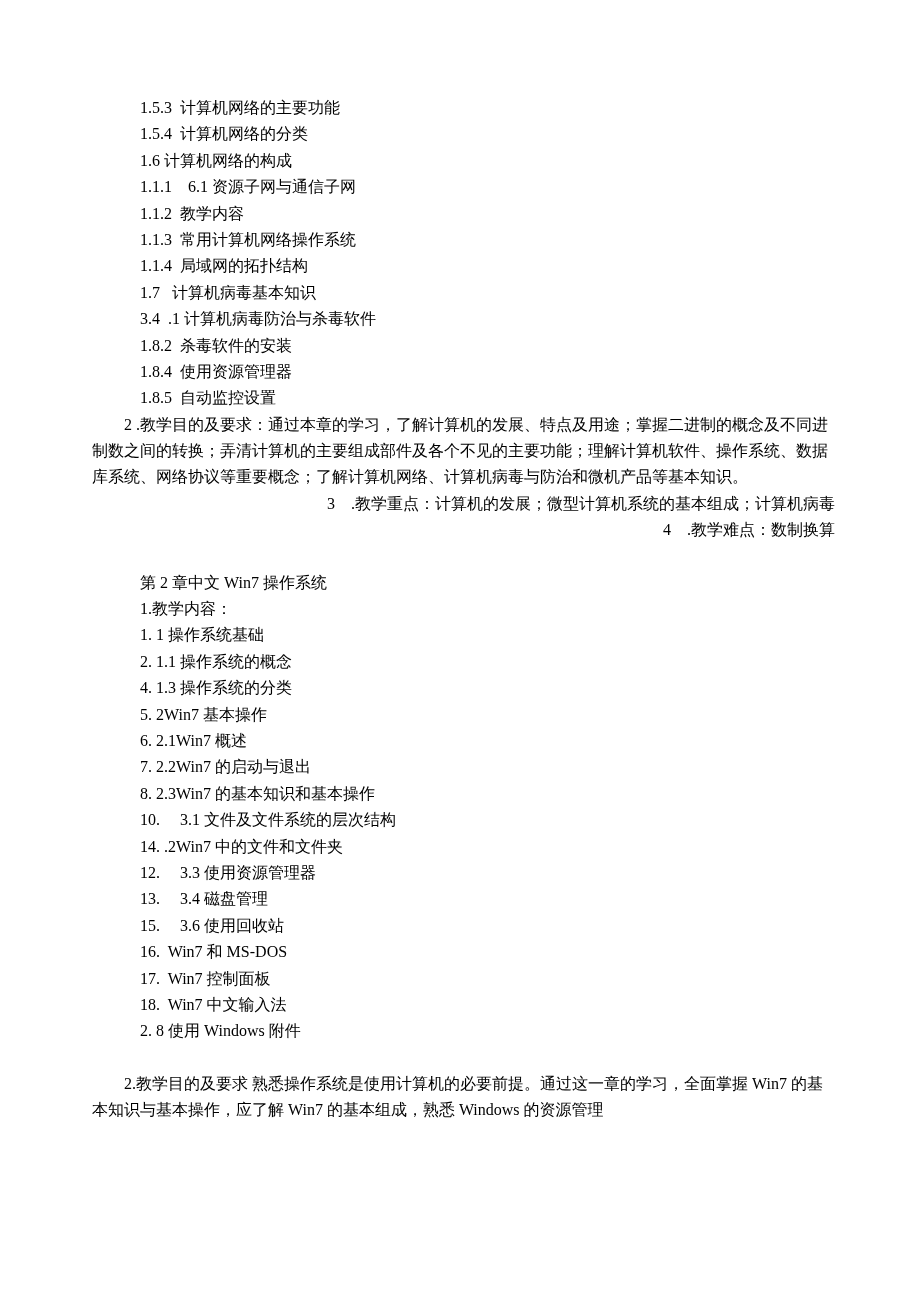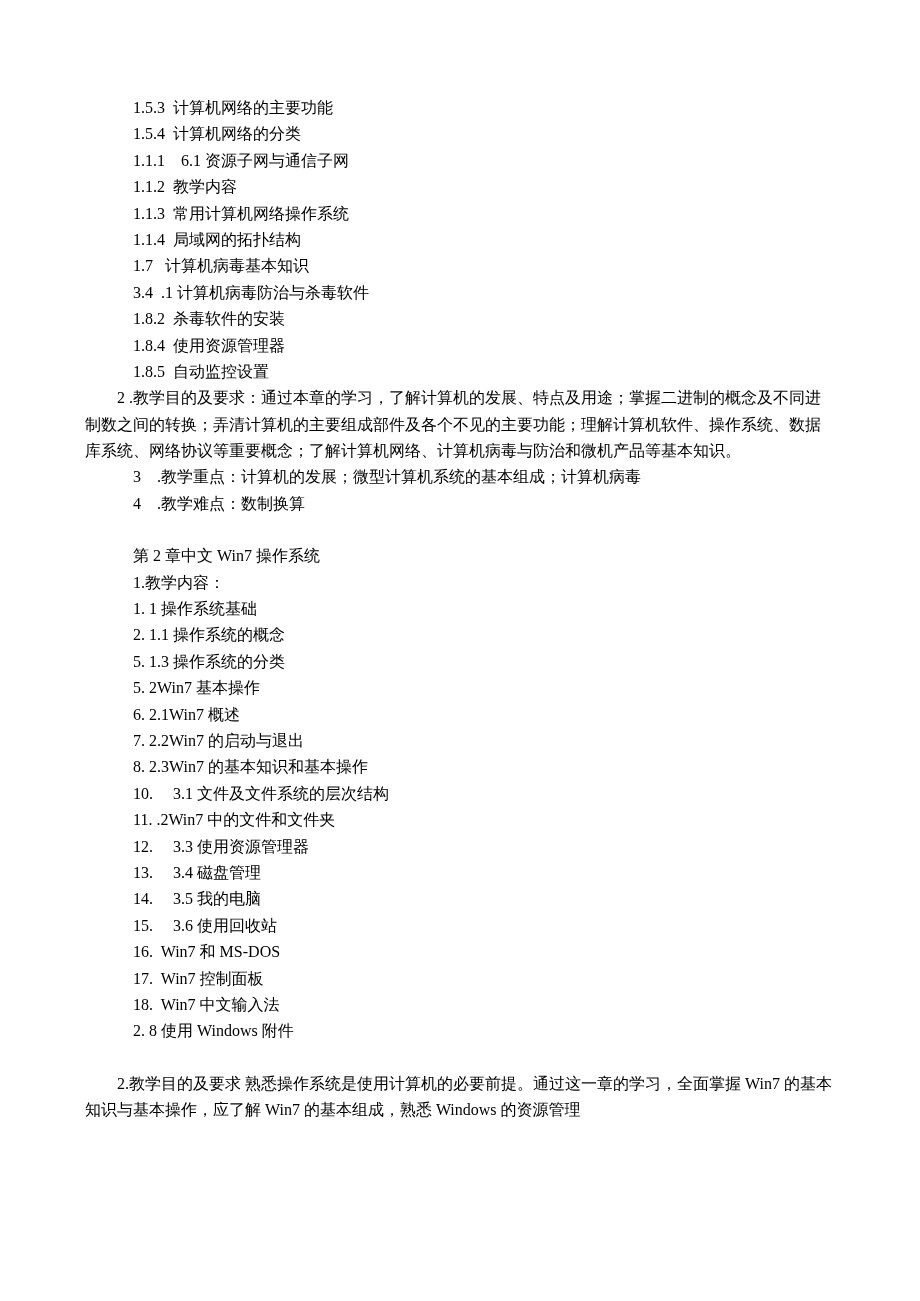--- a/index.html
+++ b/index.html
@@ -19,35 +19,38 @@
   }
   .indent-1 {
     padding-left: 48px;
   }
   .para {
     text-indent: 2em;
     padding-left: 0;
   }
   .para-num {
     padding-left: 48px;
+    text-align: right;
   }
   .spacer {
     height: 26px;
   }
   .line {
     white-space: pre-wrap;
+    margin-left: 7px;
   }
 </style>
 </head>
 <body>
 
 <div class="page">
 
   <div class="line indent-1">1.5.3  计算机网络的主要功能</div>
   <div class="line indent-1">1.5.4  计算机网络的分类</div>
+  <div class="line indent-1">1.6 计算机网络的构成</div>
   <div class="line indent-1">1.1.1    6.1 资源子网与通信子网</div>
   <div class="line indent-1">1.1.2  教学内容</div>
   <div class="line indent-1">1.1.3  常用计算机网络操作系统</div>
   <div class="line indent-1">1.1.4  局域网的拓扑结构</div>
   <div class="line indent-1">1.7   计算机病毒基本知识</div>
   <div class="line indent-1">3.4  .1 计算机病毒防治与杀毒软件</div>
   <div class="line indent-1">1.8.2  杀毒软件的安装</div>
   <div class="line indent-1">1.8.4  使用资源管理器</div>
   <div class="line indent-1">1.8.5  自动监控设置</div>
 
@@ -55,30 +58,29 @@
 
   <div class="line para-num">3    .教学重点：计算机的发展；微型计算机系统的基本组成；计算机病毒</div>
   <div class="line para-num">4    .教学难点：数制换算</div>
 
   <div class="spacer"></div>
 
   <div class="line indent-1">第 2 章中文 Win7 操作系统</div>
   <div class="line indent-1">1.教学内容：</div>
   <div class="line indent-1">1. 1 操作系统基础</div>
   <div class="line indent-1">2. 1.1 操作系统的概念</div>
-  <div class="line indent-1">5. 1.3 操作系统的分类</div>
+  <div class="line indent-1">4. 1.3 操作系统的分类</div>
   <div class="line indent-1">5. 2Win7 基本操作</div>
   <div class="line indent-1">6. 2.1Win7 概述</div>
   <div class="line indent-1">7. 2.2Win7 的启动与退出</div>
   <div class="line indent-1">8. 2.3Win7 的基本知识和基本操作</div>
   <div class="line indent-1">10.     3.1 文件及文件系统的层次结构</div>
-  <div class="line indent-1">11. .2Win7 中的文件和文件夹</div>
+  <div class="line indent-1">14. .2Win7 中的文件和文件夹</div>
   <div class="line indent-1">12.     3.3 使用资源管理器</div>
   <div class="line indent-1">13.     3.4 磁盘管理</div>
-  <div class="line indent-1">14.     3.5 我的电脑</div>
   <div class="line indent-1">15.     3.6 使用回收站</div>
   <div class="line indent-1">16.  Win7 和 MS-DOS</div>
   <div class="line indent-1">17.  Win7 控制面板</div>
   <div class="line indent-1">18.  Win7 中文输入法</div>
   <div class="line indent-1">2. 8 使用 Windows 附件</div>
 
   <div class="spacer"></div>
 
   <div class="line para">2.教学目的及要求 熟悉操作系统是使用计算机的必要前提。通过这一章的学习，全面掌握 Win7 的基本知识与基本操作，应了解 Win7 的基本组成，熟悉 Windows 的资源管理</div>
 

